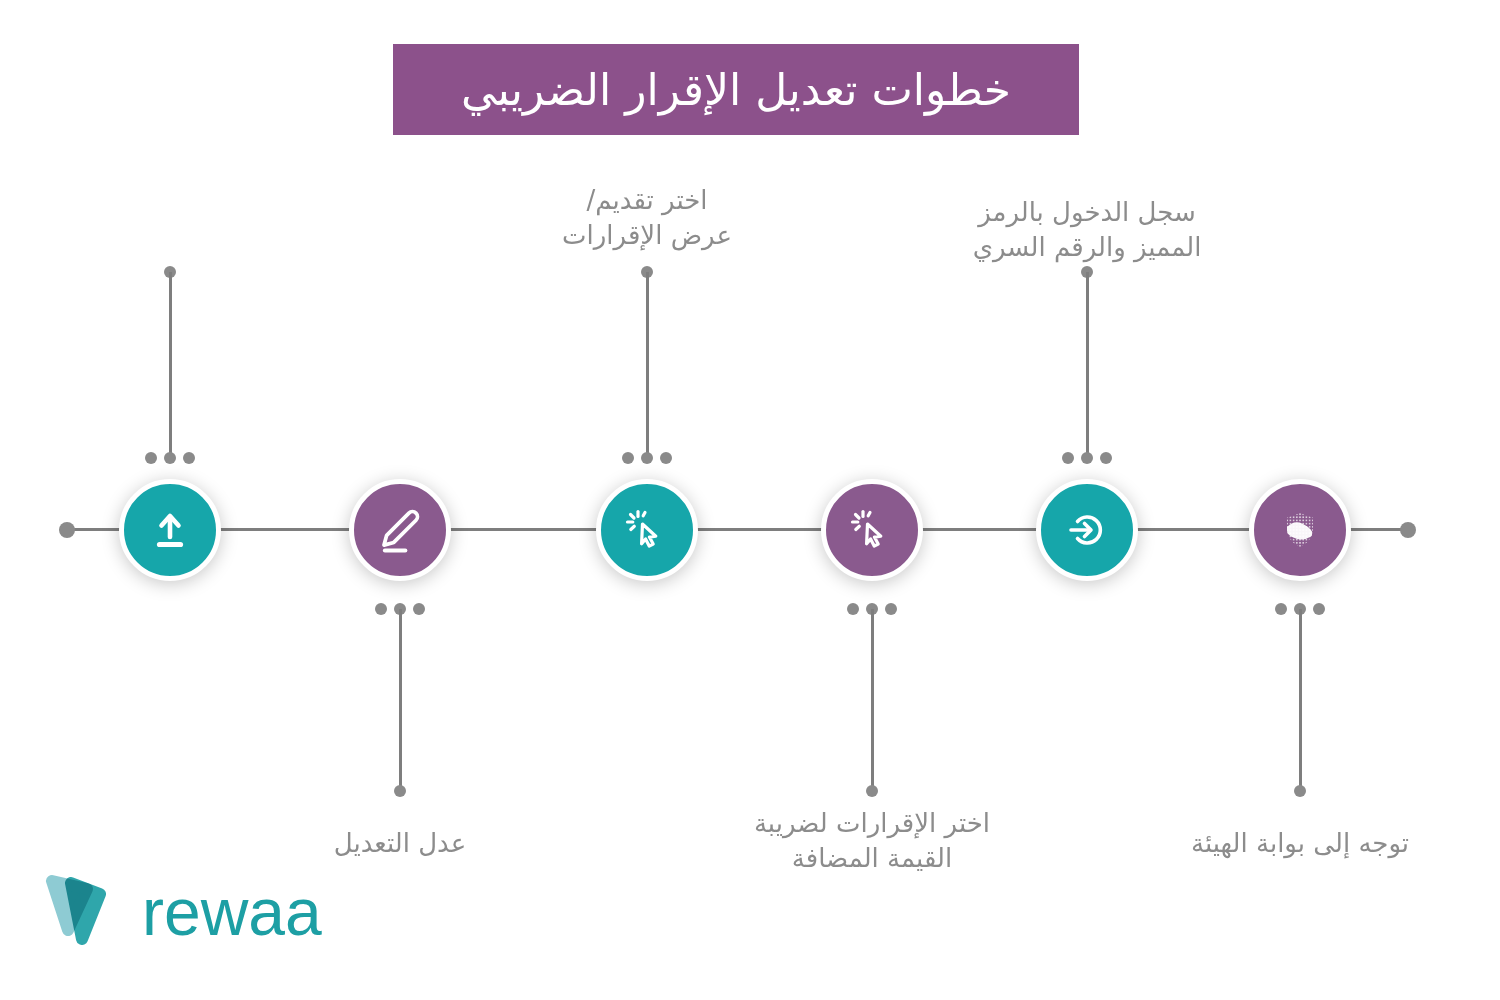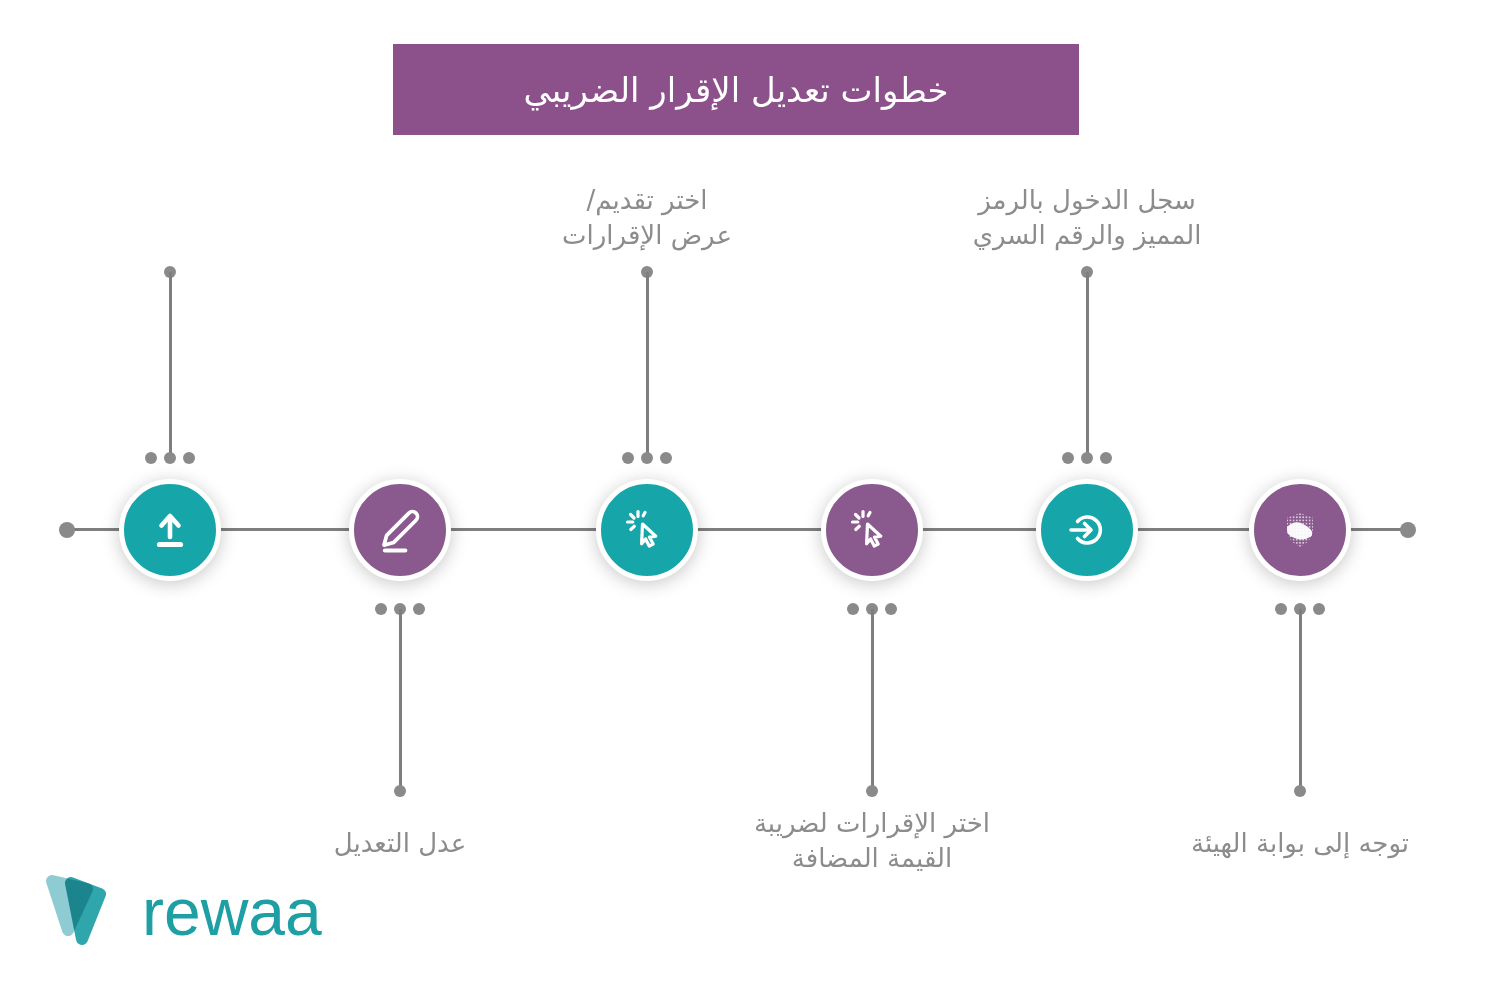--- a/index.html
+++ b/index.html
@@ -2,21 +2,21 @@
 <html lang="ar" style="--teal: #16A6AA; --purple-circle: #8A5A8E; --purple-banner: #8C518B; --line-gray: #7e7e7e; --dot-gray: #8a8a8a; --label-gray: #8C8C8C; --logo-teal: #1D9FA4; --logo-light-teal: #8ECBD3;"><head>
 <meta charset="utf-8">
 <style>
   html,body{margin:0;padding:0;}
   body{background:#ffffff;font-family:"DejaVu Sans",sans-serif;}
   .canvas{position:relative;width:1500px;height:1000px;background:#ffffff;overflow:hidden;}
 
   
   .banner{position:absolute;left:393px;top:44px;width:686px;height:91px;
     background:var(--purple-banner,#8C518B);display:flex;align-items:center;justify-content:center;}
-  .banner h1{margin:0;color:#ffffff;font-size:34px;font-weight:500;direction:rtl;letter-spacing:0;}
+  .banner h1{margin:0;color:#ffffff;font-size:44px;font-weight:500;direction:rtl;letter-spacing:0;}
 
   
   .hline{position:absolute;left:67px;top:528px;width:1341px;height:3px;background:var(--line-gray,#7e7e7e);}
   .enddot{position:absolute;width:16px;height:16px;border-radius:50%;background:var(--dot-gray,#8a8a8a);}
 
   
   .node{position:absolute;top:479px;width:92px;height:92px;border-radius:50%;
     border:5px solid #ffffff;box-shadow:0 3px 18px rgba(0,0,0,0.22);
     display:flex;align-items:center;justify-content:center;}
   .node.teal{background:var(--teal,#16A6AA);}
@@ -95,21 +95,21 @@
     <span class="cdot" style="left:1313px;top:603px"></span>
     <span class="vline" style="left:1299px;top:609px;height:182px"></span>
     <span class="cdot" style="left:1294px;top:785px"></span>
   </div>
 
   <div class="step-label" style="left:250px;top:826px">عدل التعديل</div>
   <div class="step-label" style="left:722px;top:806px">اختر الإقرارات لضريبة
 القيمة المضافة</div>
   <div class="step-label" style="left:497px;top:183px">اختر تقديم/
 عرض الإقرارات</div>
-  <div class="step-label" style="left:937px;top:183px">سجل الدخول بالرمز
+  <div class="step-label" style="left:937px;top:195px">سجل الدخول بالرمز
 المميز والرقم السري</div>
   <div class="step-label" style="left:1150px;top:826px">توجه إلى بوابة الهيئة</div>
 
   <div class="node teal" style="left:119px">
     <svg width="48" height="48" viewBox="0 0 48 48">
       <g fill="none" stroke="#ffffff" stroke-width="4.6" stroke-linecap="round" stroke-linejoin="round">
         <path d="M24 31 V12.5"></path>
         <path d="M15.5 19.5 L24 10 L32.5 19.5"></path>
         <path d="M13.5 38.5 H34.5" stroke-width="5.2"></path>
       </g>

